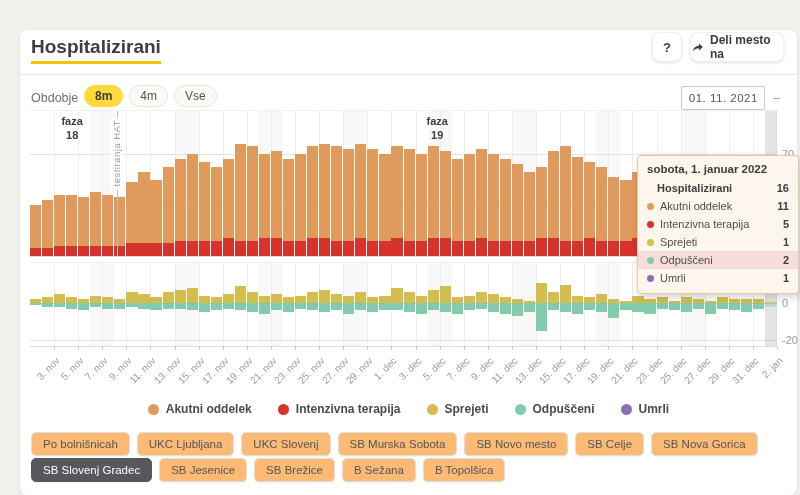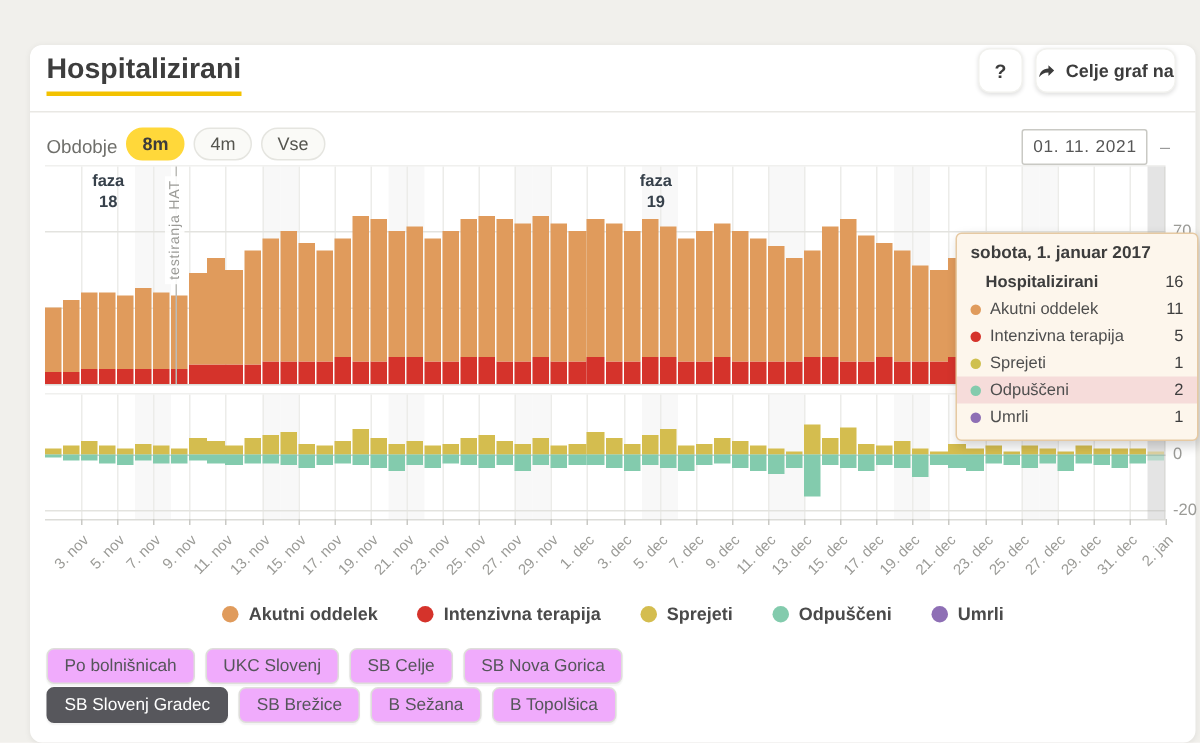--- a/index.html
+++ b/index.html
@@ -44,51 +44,51 @@
     transform:rotate(-45deg);transform-origin:right top;white-space:nowrap;}
   .xtick{position:absolute;width:1px;height:4px;background:#c9c9c5;}
   .legend{position:absolute;left:0;top:372px;width:100%;display:flex;justify-content:center;
     gap:26px;align-items:center;}
   .legend-item{display:flex;align-items:center;gap:7px;font-size:12px;font-weight:600;color:#4a4a4a;}
   .dot{width:11px;height:11px;border-radius:50%;display:inline-block;}
   .source{position:absolute;right:16px;top:390px;font-size:9.5px;color:#9a9a96;}
   .hosp-row{position:absolute;left:11px;display:flex;gap:7px;flex-wrap:nowrap;}
   #hosp-row1{top:402px;}
   #hosp-row2{top:428px;}
-  .hosp-btn{padding:5px 11px;border-radius:5px;border:1px solid #dededa;background:#f0abfc;
+  .hosp-btn{padding:5px 11px;border-radius:5px;border:1px solid #dededa;background:#fdba74;
     font-size:11.5px;color:#55555a;cursor:pointer;box-shadow:0 1px 1px rgba(0,0,0,.05);
     white-space:nowrap;font-family:"Liberation Sans",sans-serif;}
   .hosp-btn.active{background:#57575c;border-color:#57575c;color:#fff;}
   .tooltip{position:absolute;left:617px;top:125px;width:142px;background:#fdf6ec;
     border:1px solid #e6c9a2;border-radius:4px;box-shadow:2px 3px 8px rgba(0,0,0,.18);
     padding:7px 9px 6px 9px;z-index:5;}
   .tt-title{font-size:11.5px;font-weight:700;color:#3d3d3d;margin-bottom:4px;}
   .tt-row{display:flex;align-items:center;gap:6px;font-size:11px;color:#4e4e4e;
     padding:2px 9px;margin:0 -9px;line-height:14px;}
-  .tt-row .tt-val{margin-left:auto;font-weight:400;color:#3d3d3d;text-align:right;}
+  .tt-row .tt-val{margin-left:auto;font-weight:700;color:#3d3d3d;text-align:right;}
   .tt-total{font-weight:700;color:#3d3d3d;padding-left:10px;}
   .tt-hl{background:#f6dcda;}
   .tt-dot{width:7px;height:7px;border-radius:50%;flex:0 0 auto;}
 </style>
 </head>
 <body>
 
 <div class="card">
   <div class="title">Hospitalizirani</div>
 
   <div class="hdr-btn help-btn">
     <span>?</span>
   </div>
   <div class="hdr-btn share-btn">
     <span style="display:flex;">
       <svg width="13" height="13" viewBox="0 0 16 16">
           <path d="M9.8 3 L14.5 7.4 L9.8 11.8 L9.8 9 C6.3 9 4 10.2 2.2 13 C2.6 8.4 5.2 5.9 9.8 5.7 Z" fill="#3c3c3c"></path>
         </svg>
     </span>
-    <span>Celje graf na</span>
+    <span>Deli mesto na</span>
   </div>
 
   <div class="divider"></div>
 
   <div class="controls-label">Obdobje</div>
   <div class="pills" id="period-pills">
       <button class="pill active">8m</button>
       <button class="pill">4m</button>
       <button class="pill">Vse</button>
     </div>
@@ -525,21 +525,21 @@
       <div class="xlab" style="left: 614.71px; top: 325px;">27. dec</div>
       <div class="xtick" style="left: 708.806px; top: 316px; position: absolute;"></div>
       <div class="xlab" style="left: 638.806px; top: 325px;">29. dec</div>
       <div class="xtick" style="left: 732.903px; top: 316px; position: absolute;"></div>
       <div class="xlab" style="left: 662.903px; top: 325px;">31. dec</div>
       <div class="xtick" style="left: 757px; top: 316px; position: absolute;"></div>
       <div class="xlab" style="left: 687px; top: 325px;">2. jan</div>
     </div>
 
   <div class="tooltip">
-    <div class="tt-title">sobota, 1. januar 2017</div>
+    <div class="tt-title">sobota, 1. januar 2022</div>
     <div class="tt-row">
       <span class="tt-total">Hospitalizirani</span>
       <span class="tt-val">16</span>
     </div>
     <div id="tooltip-rows">
         <div class="tt-row">
           <span class="tt-dot" style="background: rgb(224, 155, 92);"></span>
           <span>Akutni oddelek</span>
           <span class="tt-val">11</span>
         </div>
@@ -585,23 +585,27 @@
       </div>
       <div class="legend-item">
         <span class="dot" style="background: rgb(142, 111, 181);"></span>
         <span>Umrli</span>
       </div>
     </div>
 
 
   <div class="hosp-row" id="hosp-row1">
       <button class="hosp-btn">Po bolnišnicah</button>
+      <button class="hosp-btn">UKC Ljubljana</button>
       <button class="hosp-btn">UKC Slovenj</button>
+      <button class="hosp-btn">SB Murska Sobota</button>
+      <button class="hosp-btn">SB Novo mesto</button>
       <button class="hosp-btn">SB Celje</button>
       <button class="hosp-btn">SB Nova Gorica</button>
     </div>
   <div class="hosp-row" id="hosp-row2">
       <button class="hosp-btn active">SB Slovenj Gradec</button>
+      <button class="hosp-btn">SB Jesenice</button>
       <button class="hosp-btn">SB Brežice</button>
       <button class="hosp-btn">B Sežana</button>
       <button class="hosp-btn">B Topolšica</button>
     </div>
 </div>
 
 </body></html>

